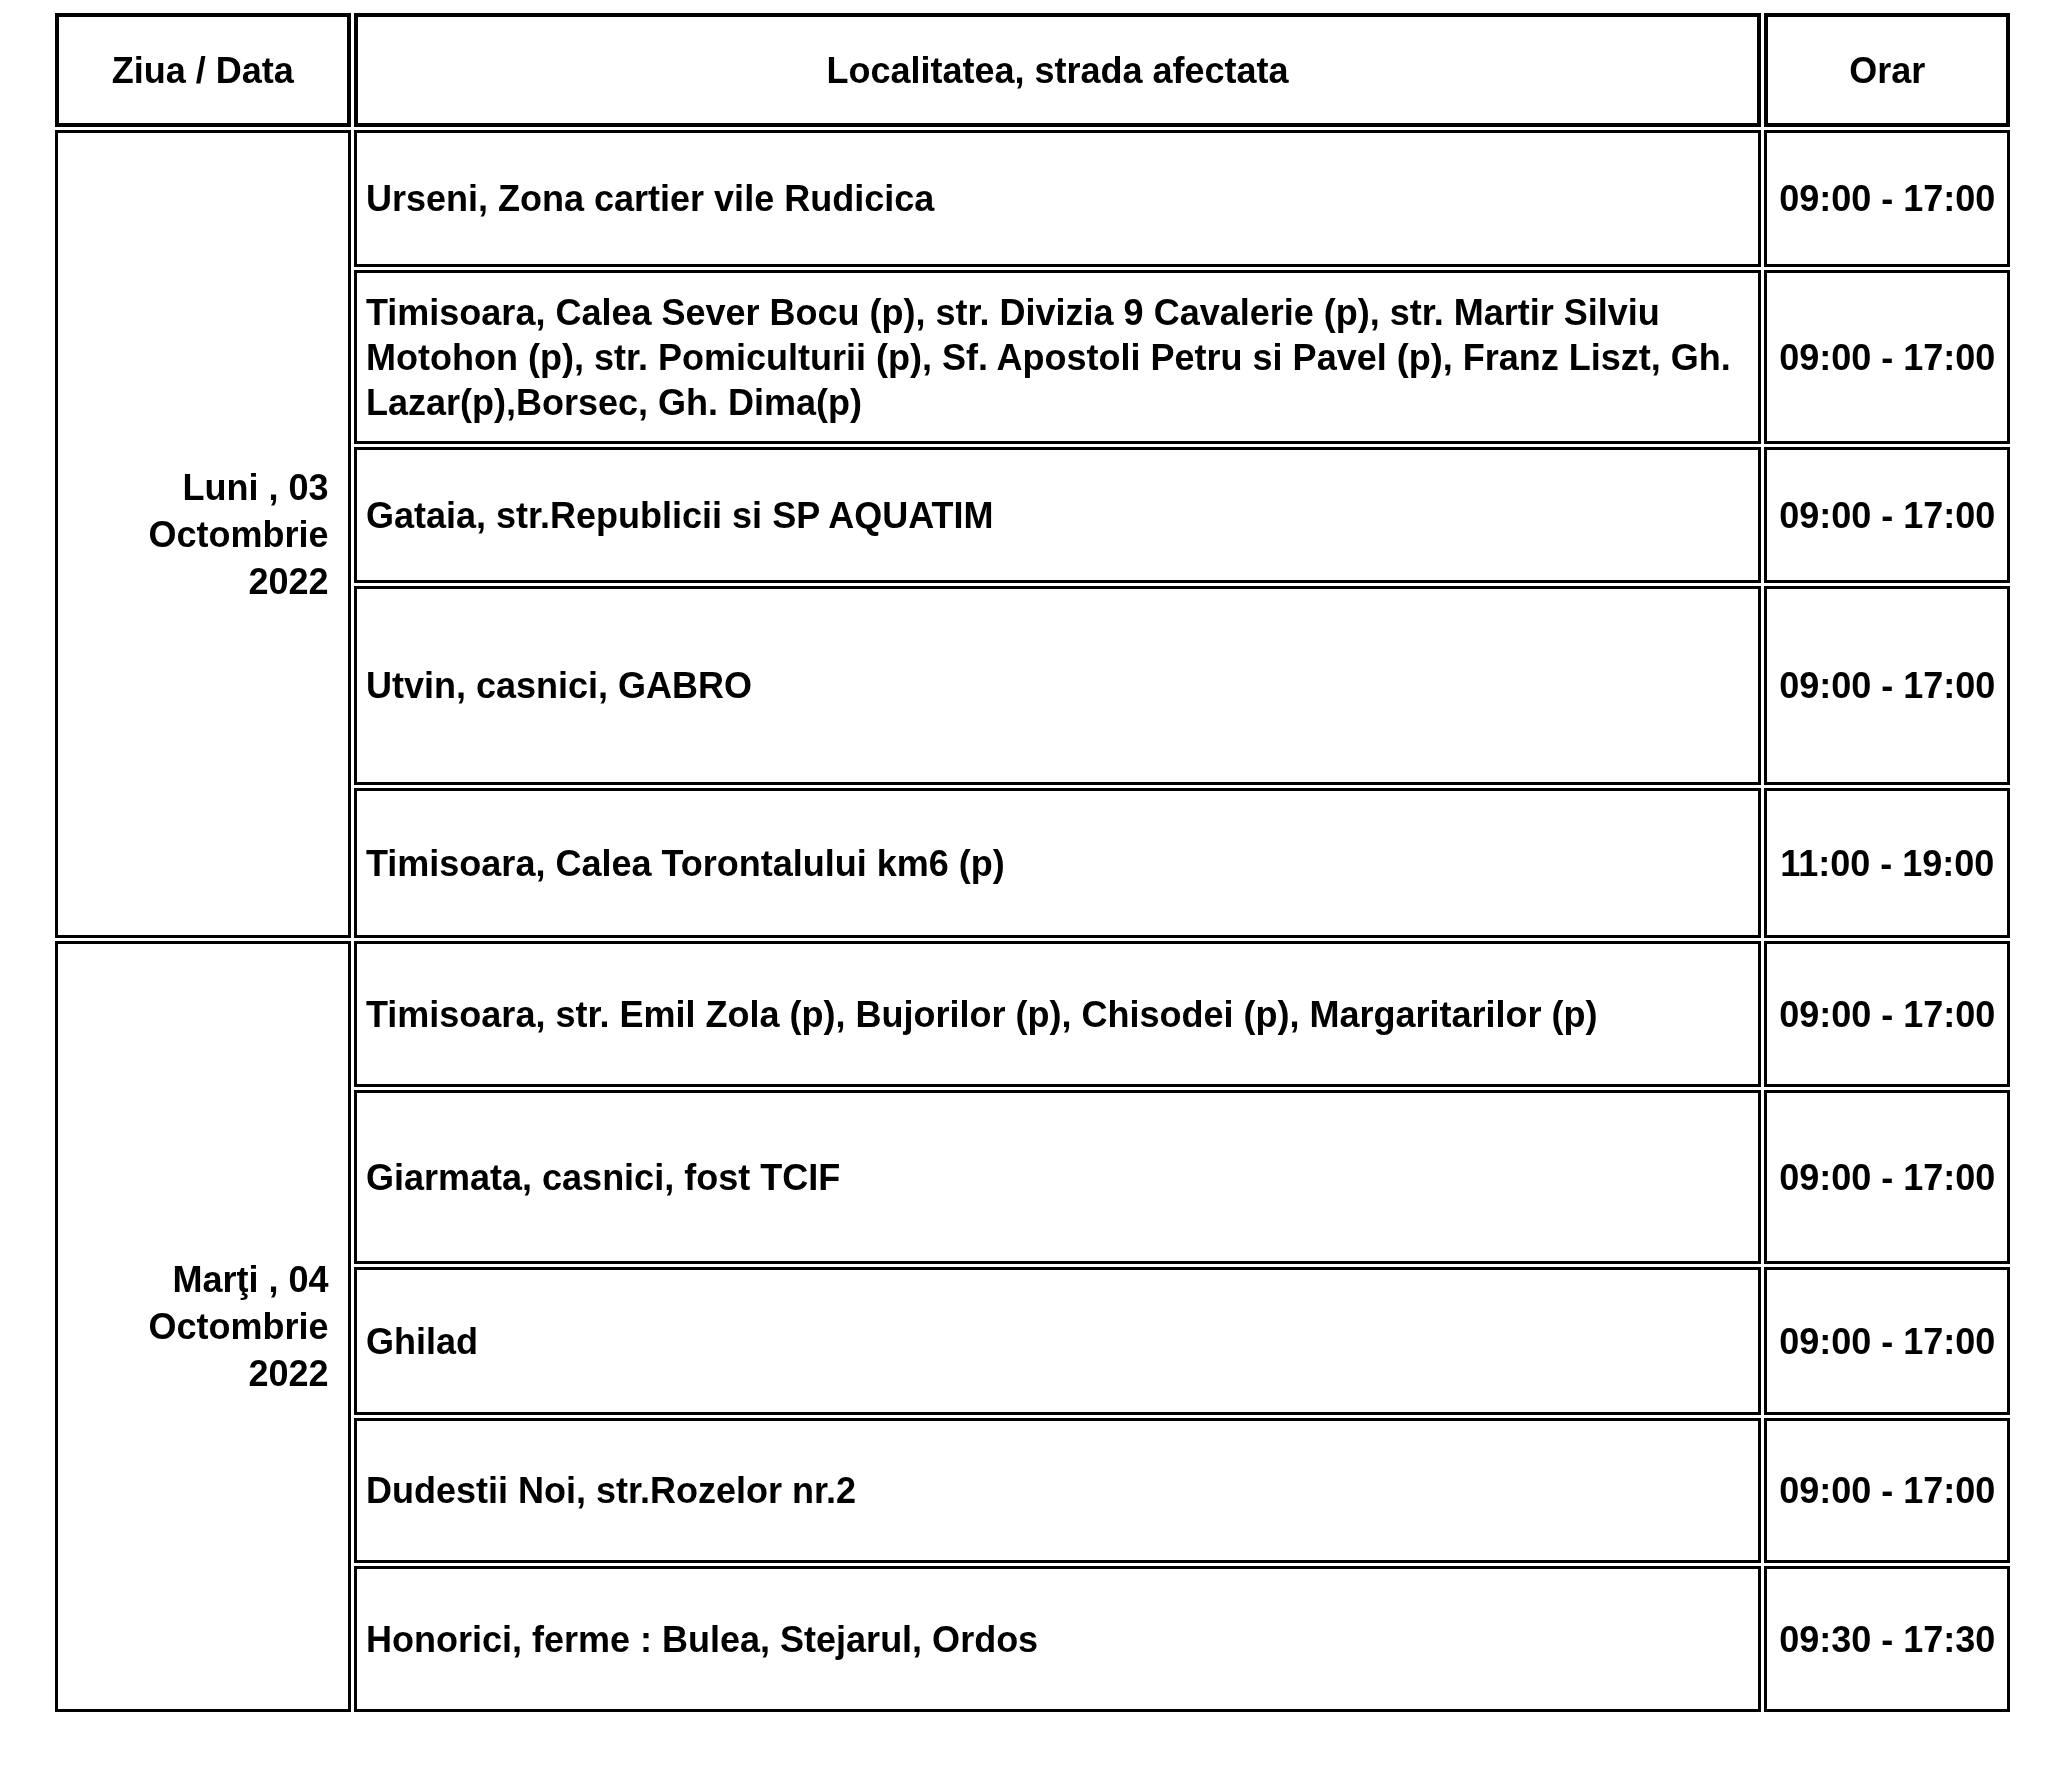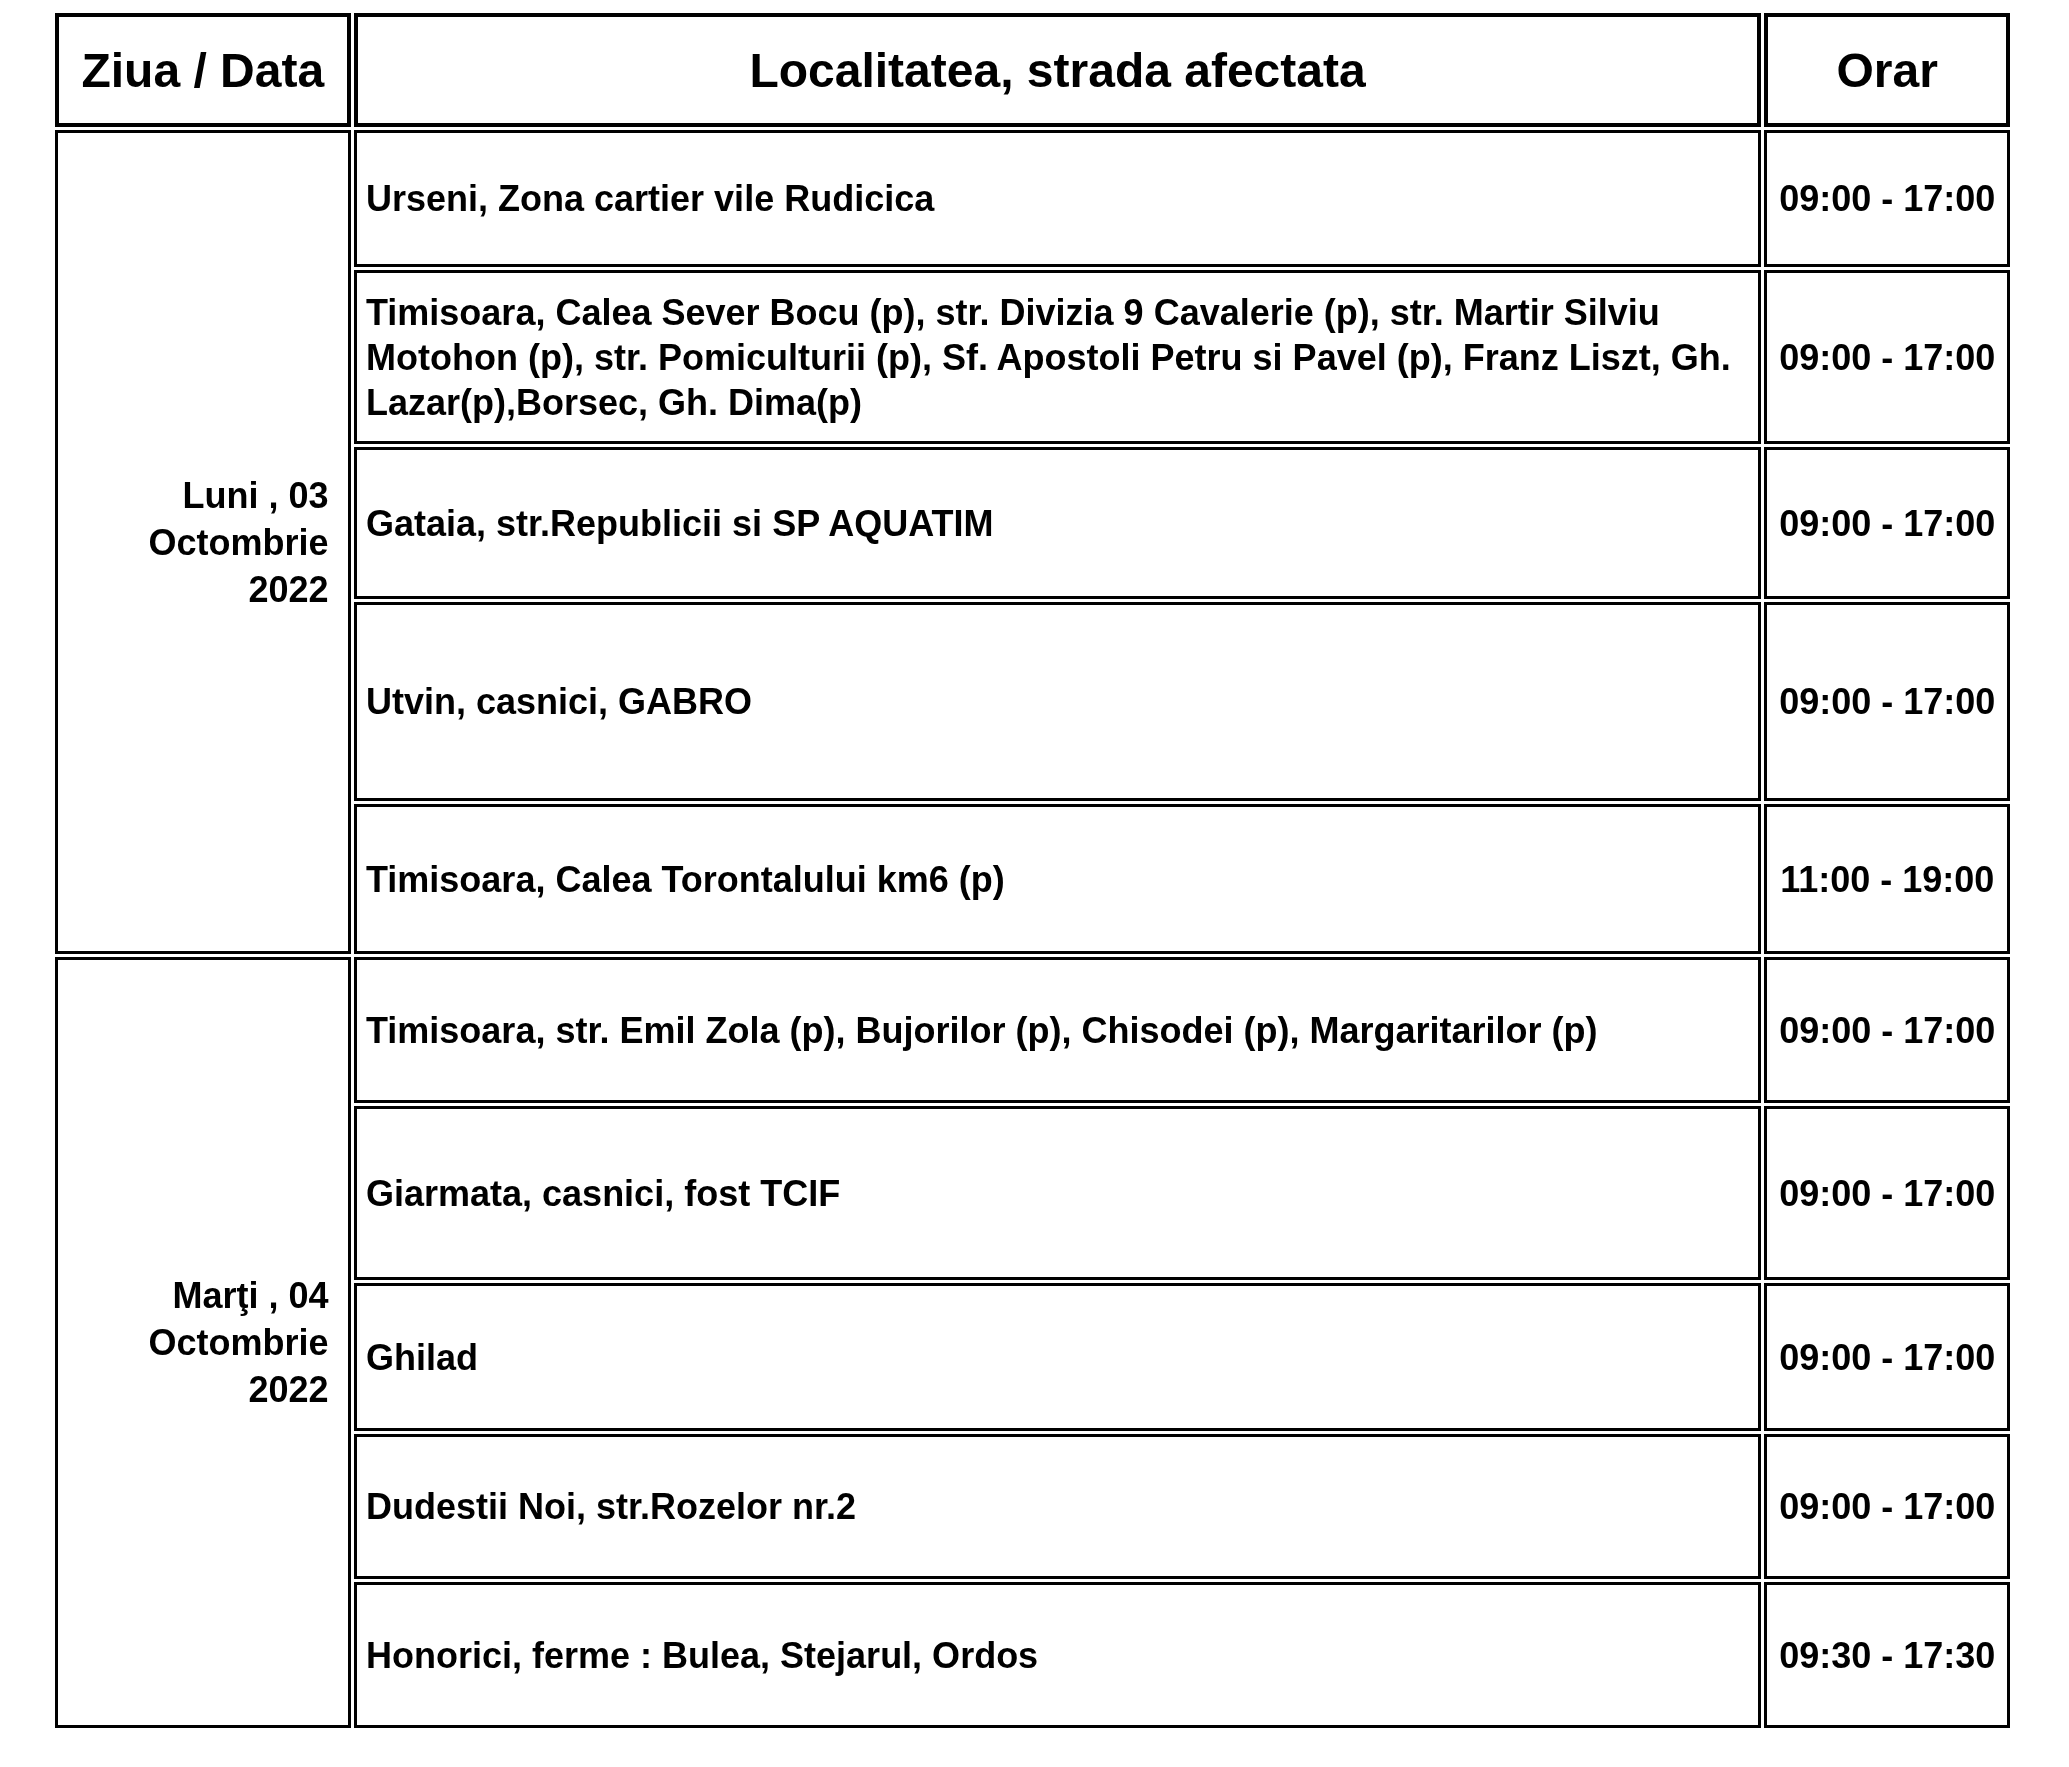--- a/index.html
+++ b/index.html
@@ -25,21 +25,21 @@
   }
   th, td {
     background: #ffffff;
     border: 3.7px solid #000000;
     vertical-align: middle;
     overflow: hidden;
   }
   th {
     border-width: 4.7px;
     font-weight: bold;
-    font-size: 48px;
+    font-size: 36px;
     line-height: 43px;
     text-align: center;
     padding: 3.7px 5.6px;
   }
   td {
     font-size: 36px;
     line-height: 45px;
     font-weight: bold;
   }
   td.day-cell {
@@ -77,21 +77,21 @@
     <tbody>
       <tr style="height:137px">
         <td class="day-cell" rowspan="5">Luni , 03 Octombrie 2022</td>
         <td class="loc-cell">Urseni, Zona cartier vile Rudicica</td>
         <td class="time-cell">09:00 - 17:00</td>
       </tr>
       <tr style="height:174px">
         <td class="loc-cell">Timisoara, Calea Sever Bocu (p), str. Divizia 9 Cavalerie (p), str. Martir Silviu Motohon (p), str. Pomiculturii (p), Sf. Apostoli Petru si Pavel (p), Franz Liszt, Gh. Lazar(p),Borsec, Gh. Dima(p)</td>
         <td class="time-cell">09:00 - 17:00</td>
       </tr>
-      <tr style="height:152px">
+      <tr style="height:136px">
         <td class="loc-cell">Gataia, str.Republicii si SP AQUATIM</td>
         <td class="time-cell">09:00 - 17:00</td>
       </tr>
       <tr style="height:199px">
         <td class="loc-cell">Utvin, casnici, GABRO</td>
         <td class="time-cell">09:00 - 17:00</td>
       </tr>
       <tr style="height:150px">
         <td class="loc-cell">Timisoara, Calea Torontalului km6 (p)</td>
         <td class="time-cell">11:00 - 19:00</td>

